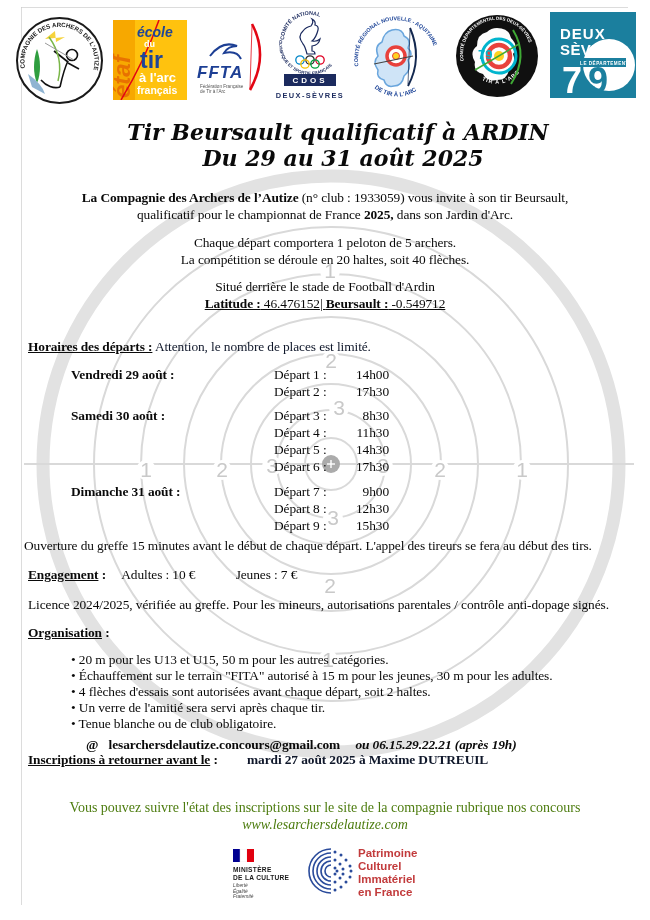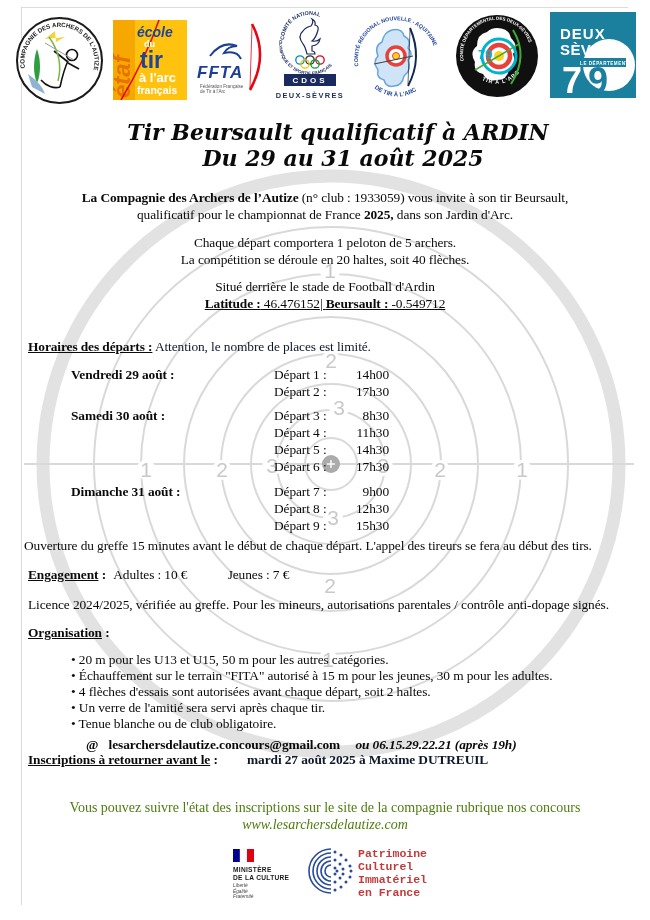--- a/index.html
+++ b/index.html
@@ -22,21 +22,21 @@
       font-family:"DejaVu Serif",serif;font-style:italic;font-weight:bold;font-size:22px;}
   .day-label{position:absolute;left:71px;font-weight:bold;}
   .dep-rows{position:absolute;left:274px;width:115px;}
   .dep-row{display:flex;justify-content:space-between;height:17px;}
   .bullet{padding-left:0;}
   .bullet::before{content:"• ";}
   .logo{position:absolute;}
   svg text{font-family:"Liberation Sans",sans-serif;}
   .serif-wm{font-family:"Liberation Serif",serif;}
   .min-txt{font-family:"Liberation Sans",sans-serif;color:#1a1a1a;}
-  .pci-txt{font-family:Liberation Mono, monospace;font-weight:bold;font-size:11.5px;line-height:13px;}
+  .pci-txt{font-family:Liberation Sans, sans-serif;font-weight:bold;font-size:11.5px;line-height:13px;}
 </style>
 </head>
 <body>
 
 <div class="page">
 
   <svg class="layer wm" width="650" height="920" viewBox="0 0 650 920">
     <g stroke="#d9d9d9" stroke-width="2" fill="none">
       <circle cx="331" cy="464" r="26"></circle>
       <circle cx="331" cy="464" r="54"></circle>
@@ -288,21 +288,21 @@
             <span>Départ 9 :</span>
             <span>15h30</span>
           </div>
       </div>
     </div>
 
     <div class="abs fs nw" style="left:24px;top:537px;text-align:right;">Ouverture du greffe 15 minutes avant le début de chaque départ. L'appel des tireurs se fera au début des tirs.</div>
 
     <div class="abs fs nw" style="left:28px;top:566px;">
       <span class="b ul">Engagement</span><span class="b"> :</span>
-      <span style="margin-left:4px;">Adultes :  10 €</span>
+      <span style="margin-left:12px;">Adultes :  10 €</span>
       <span style="margin-left:37px;">Jeunes :   7 €</span>
     </div>
 
     <div class="abs fs nw" style="left:28px;top:596px;">Licence 2024/2025, vérifiée au greffe. Pour les mineurs, autorisations parentales / contrôle anti-dopage signés.</div>
 
     <div class="abs fs nw" style="left:28px;top:624px;">
       <span class="b ul">Organisation</span><span class="b"> :</span>
     </div>
     <div class="abs fs" style="left:71px;top:652px;line-height:16px;">
       <div class="bullet nw">20 m pour les U13 et U15, 50 m pour les autres catégories.</div>

